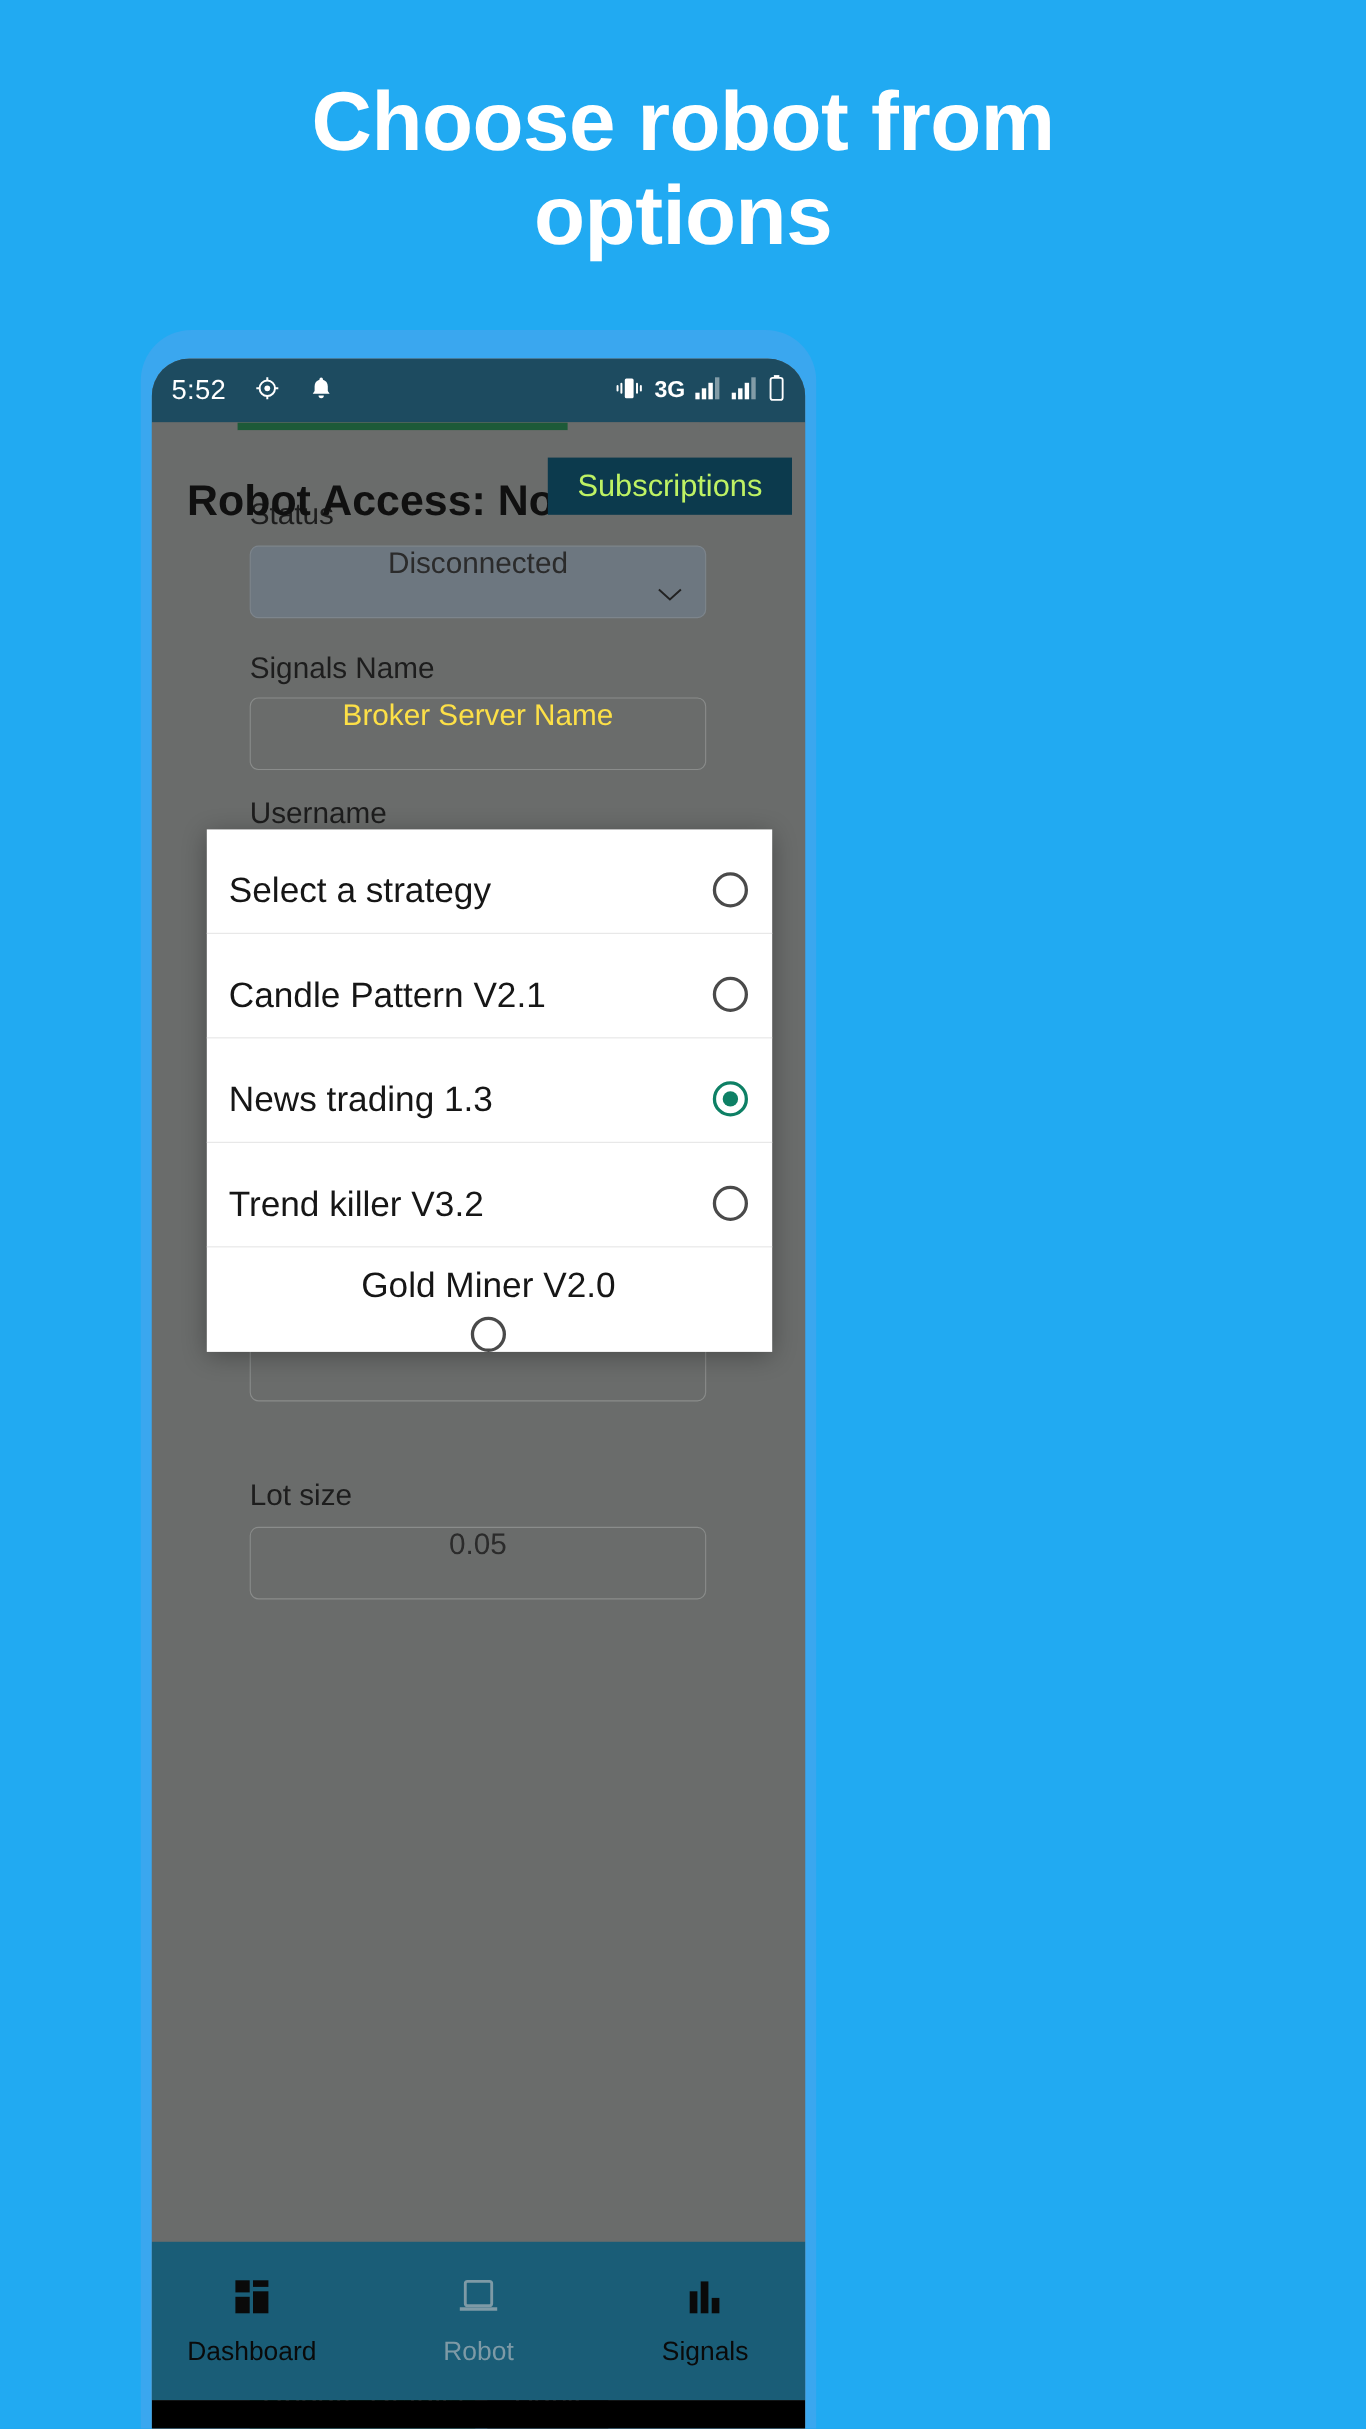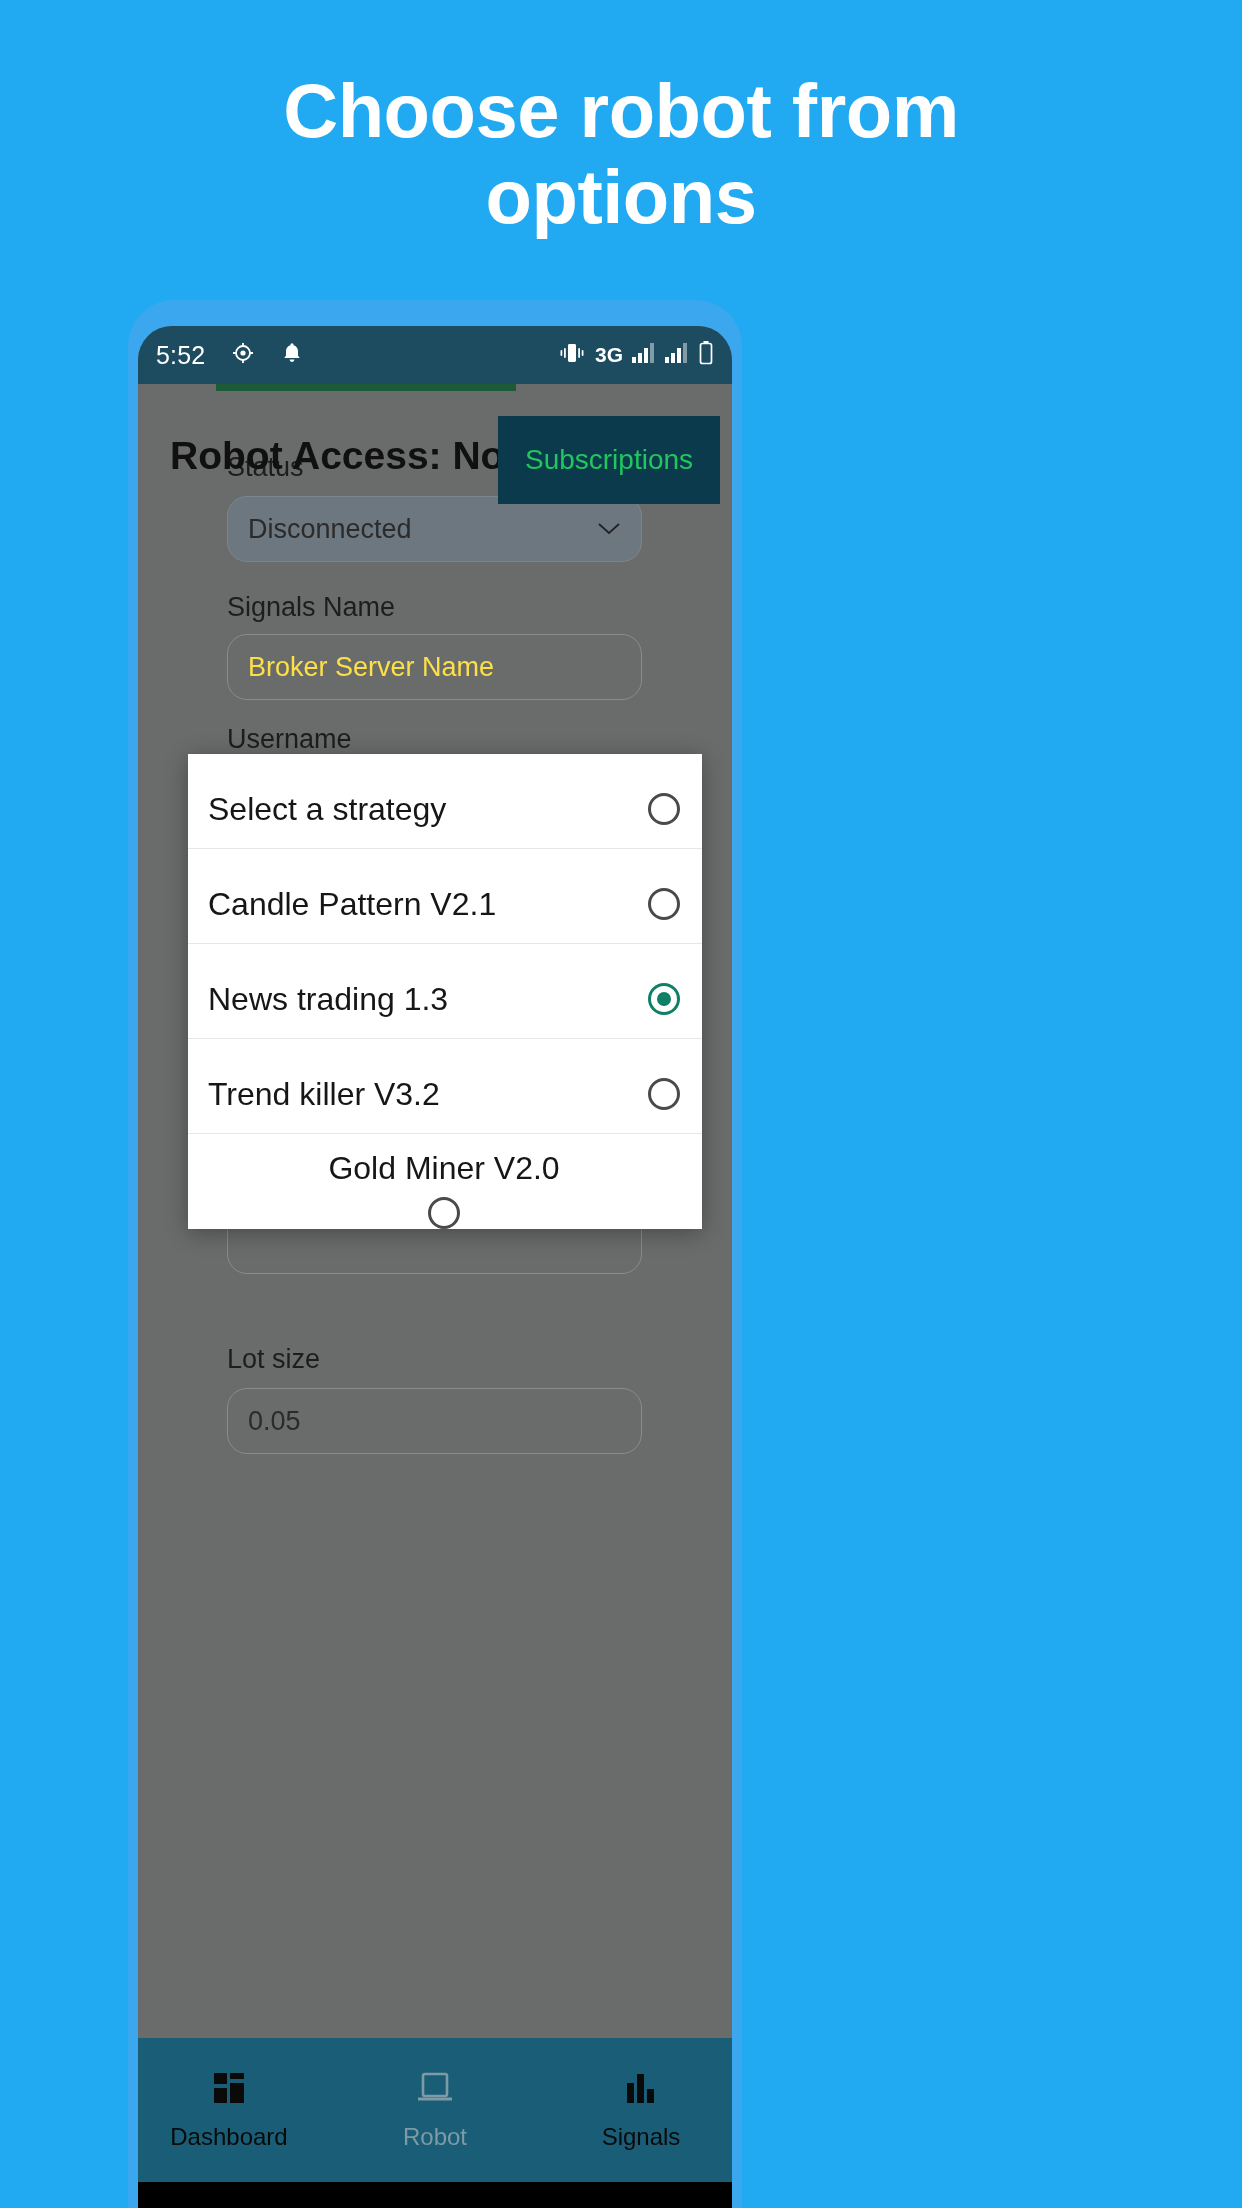--- a/index.html
+++ b/index.html
@@ -77,44 +77,45 @@
     position:absolute;
     left:32px; top:50px;
     font-size:39px;
     font-weight:bold;
     color:#101010;
     z-index:4;
   }
   .subs-btn{
     position:absolute;
     right:12px; top:32px;
-    width:222px; height:88px;
+    width:222px; height:52px;
     background:#0c3a4d;
-    color:#22c55e;
+    color:#bef264;
     font-size:28px;
     display:flex; align-items:center; justify-content:center;
     z-index:4;
   }
 
   .field-label{
     position:absolute;
     left:89px;
     font-size:27px;
     color:#1d1d1d;
   }
   .field-box{
     position:absolute;
     left:89px;
     width:415px; height:66px;
     border:1px solid #8a8c8b;
-    border-radius:20px;
+    border-radius:8px;
     display:flex; align-items:center;
     padding:0 20px;
     font-size:27px;
     color:#2b2b2b;
+    flex-direction:column;
   }
   .field-box.filled{
     background:#6d7780;
     border-color:#7d858c;
   }
   .field-box .caret{
     margin-left:auto;
     font-size:22px;
     color:#2b2b2b;
   }

